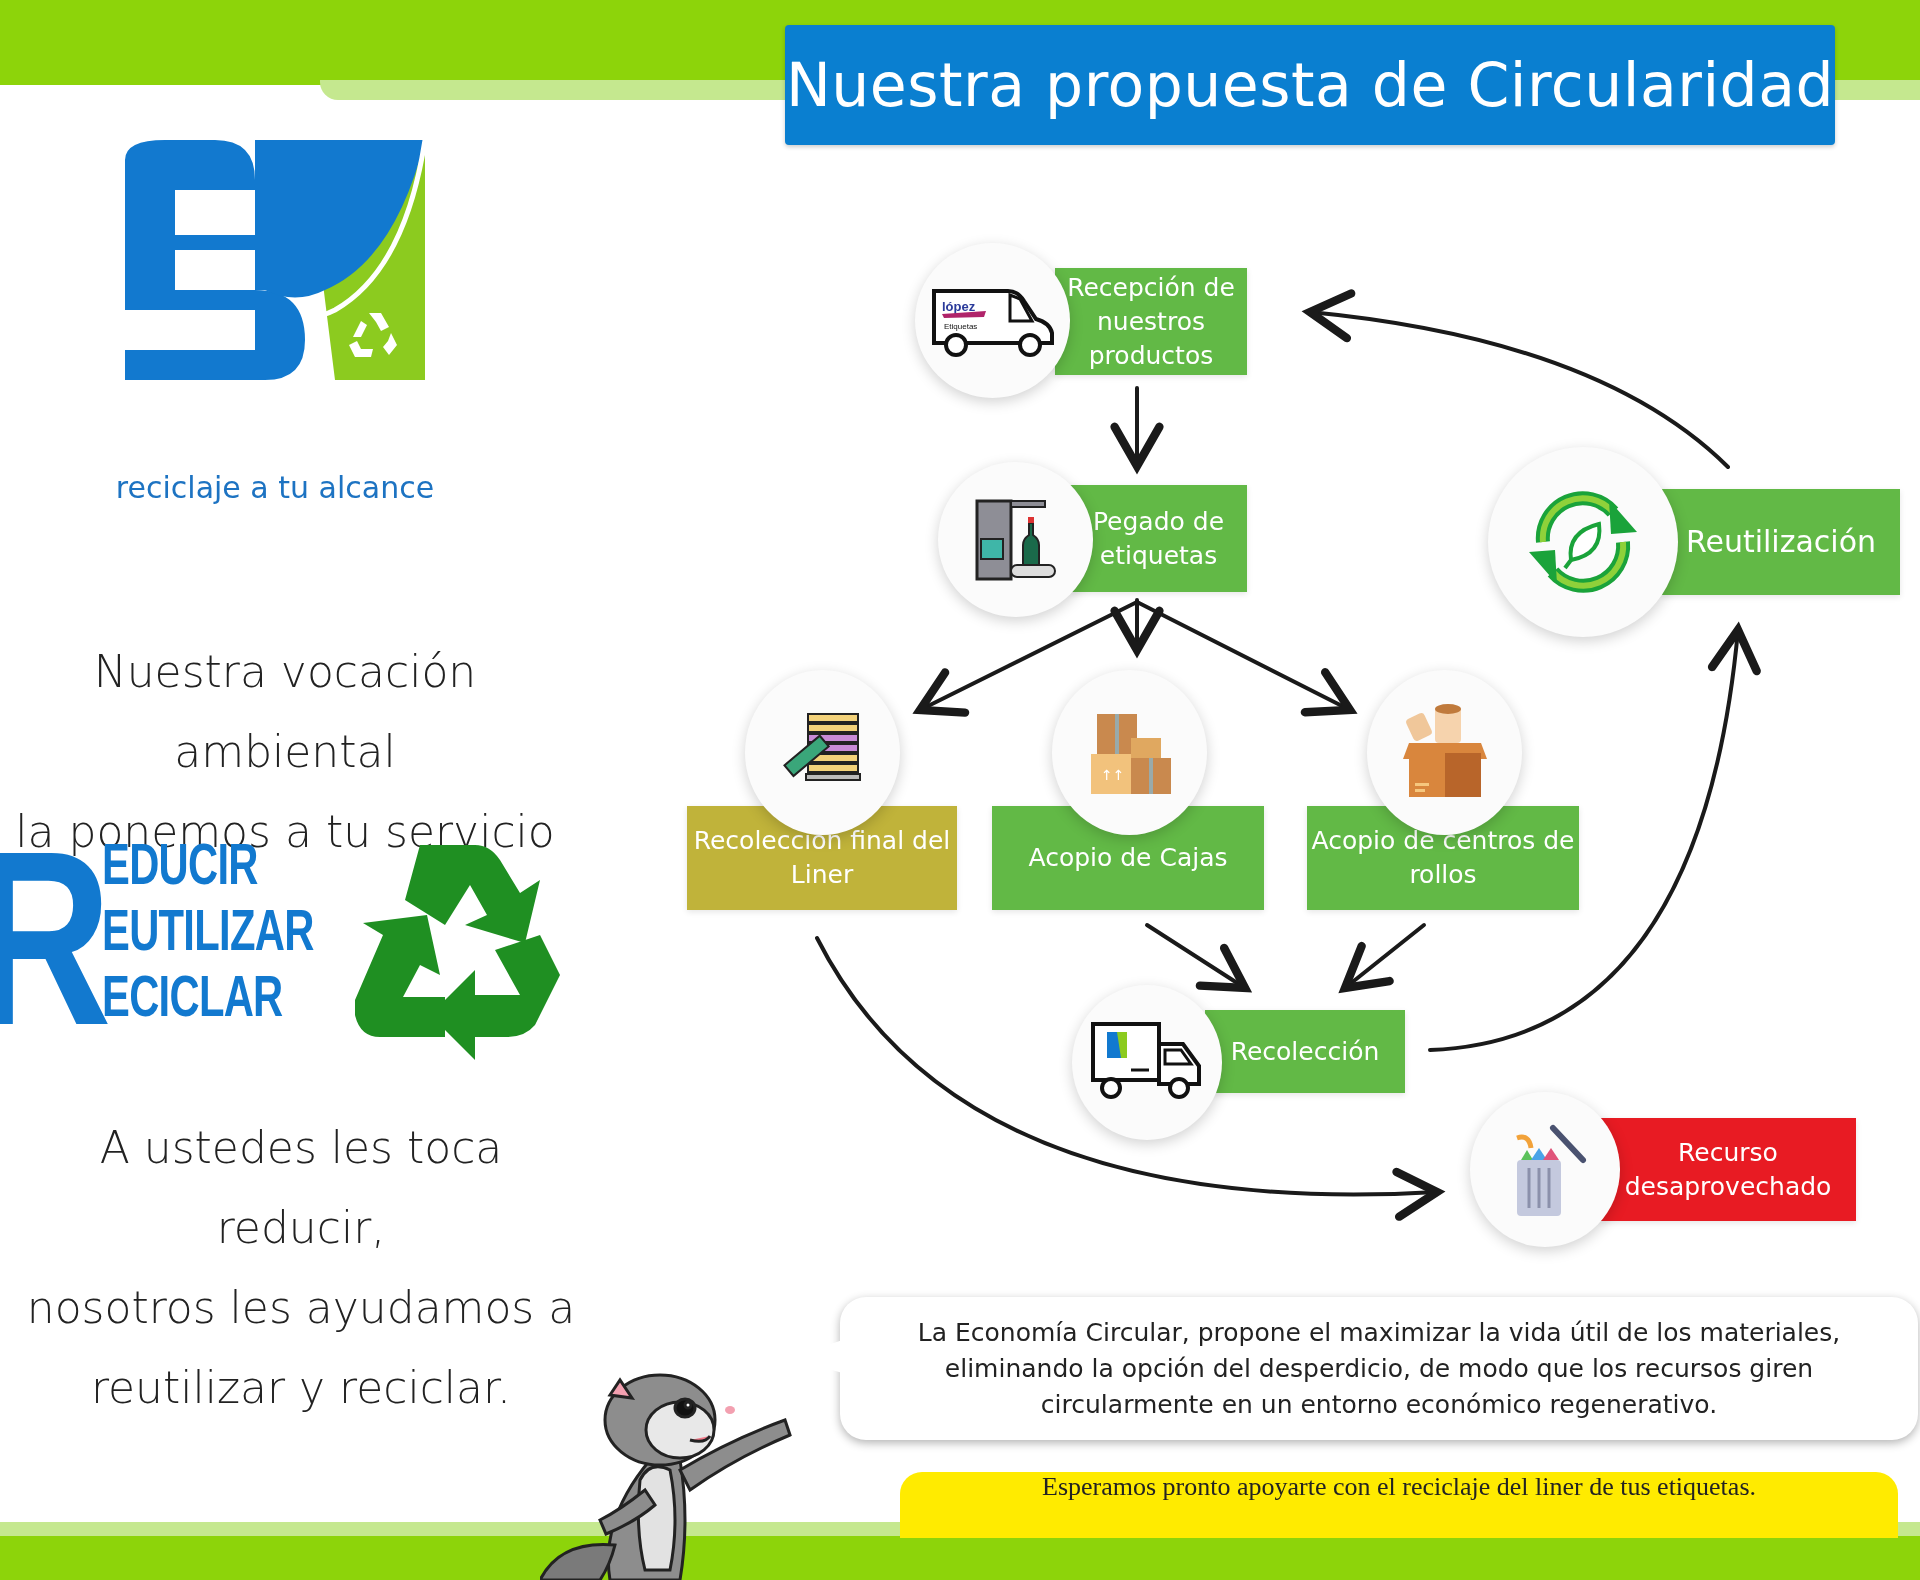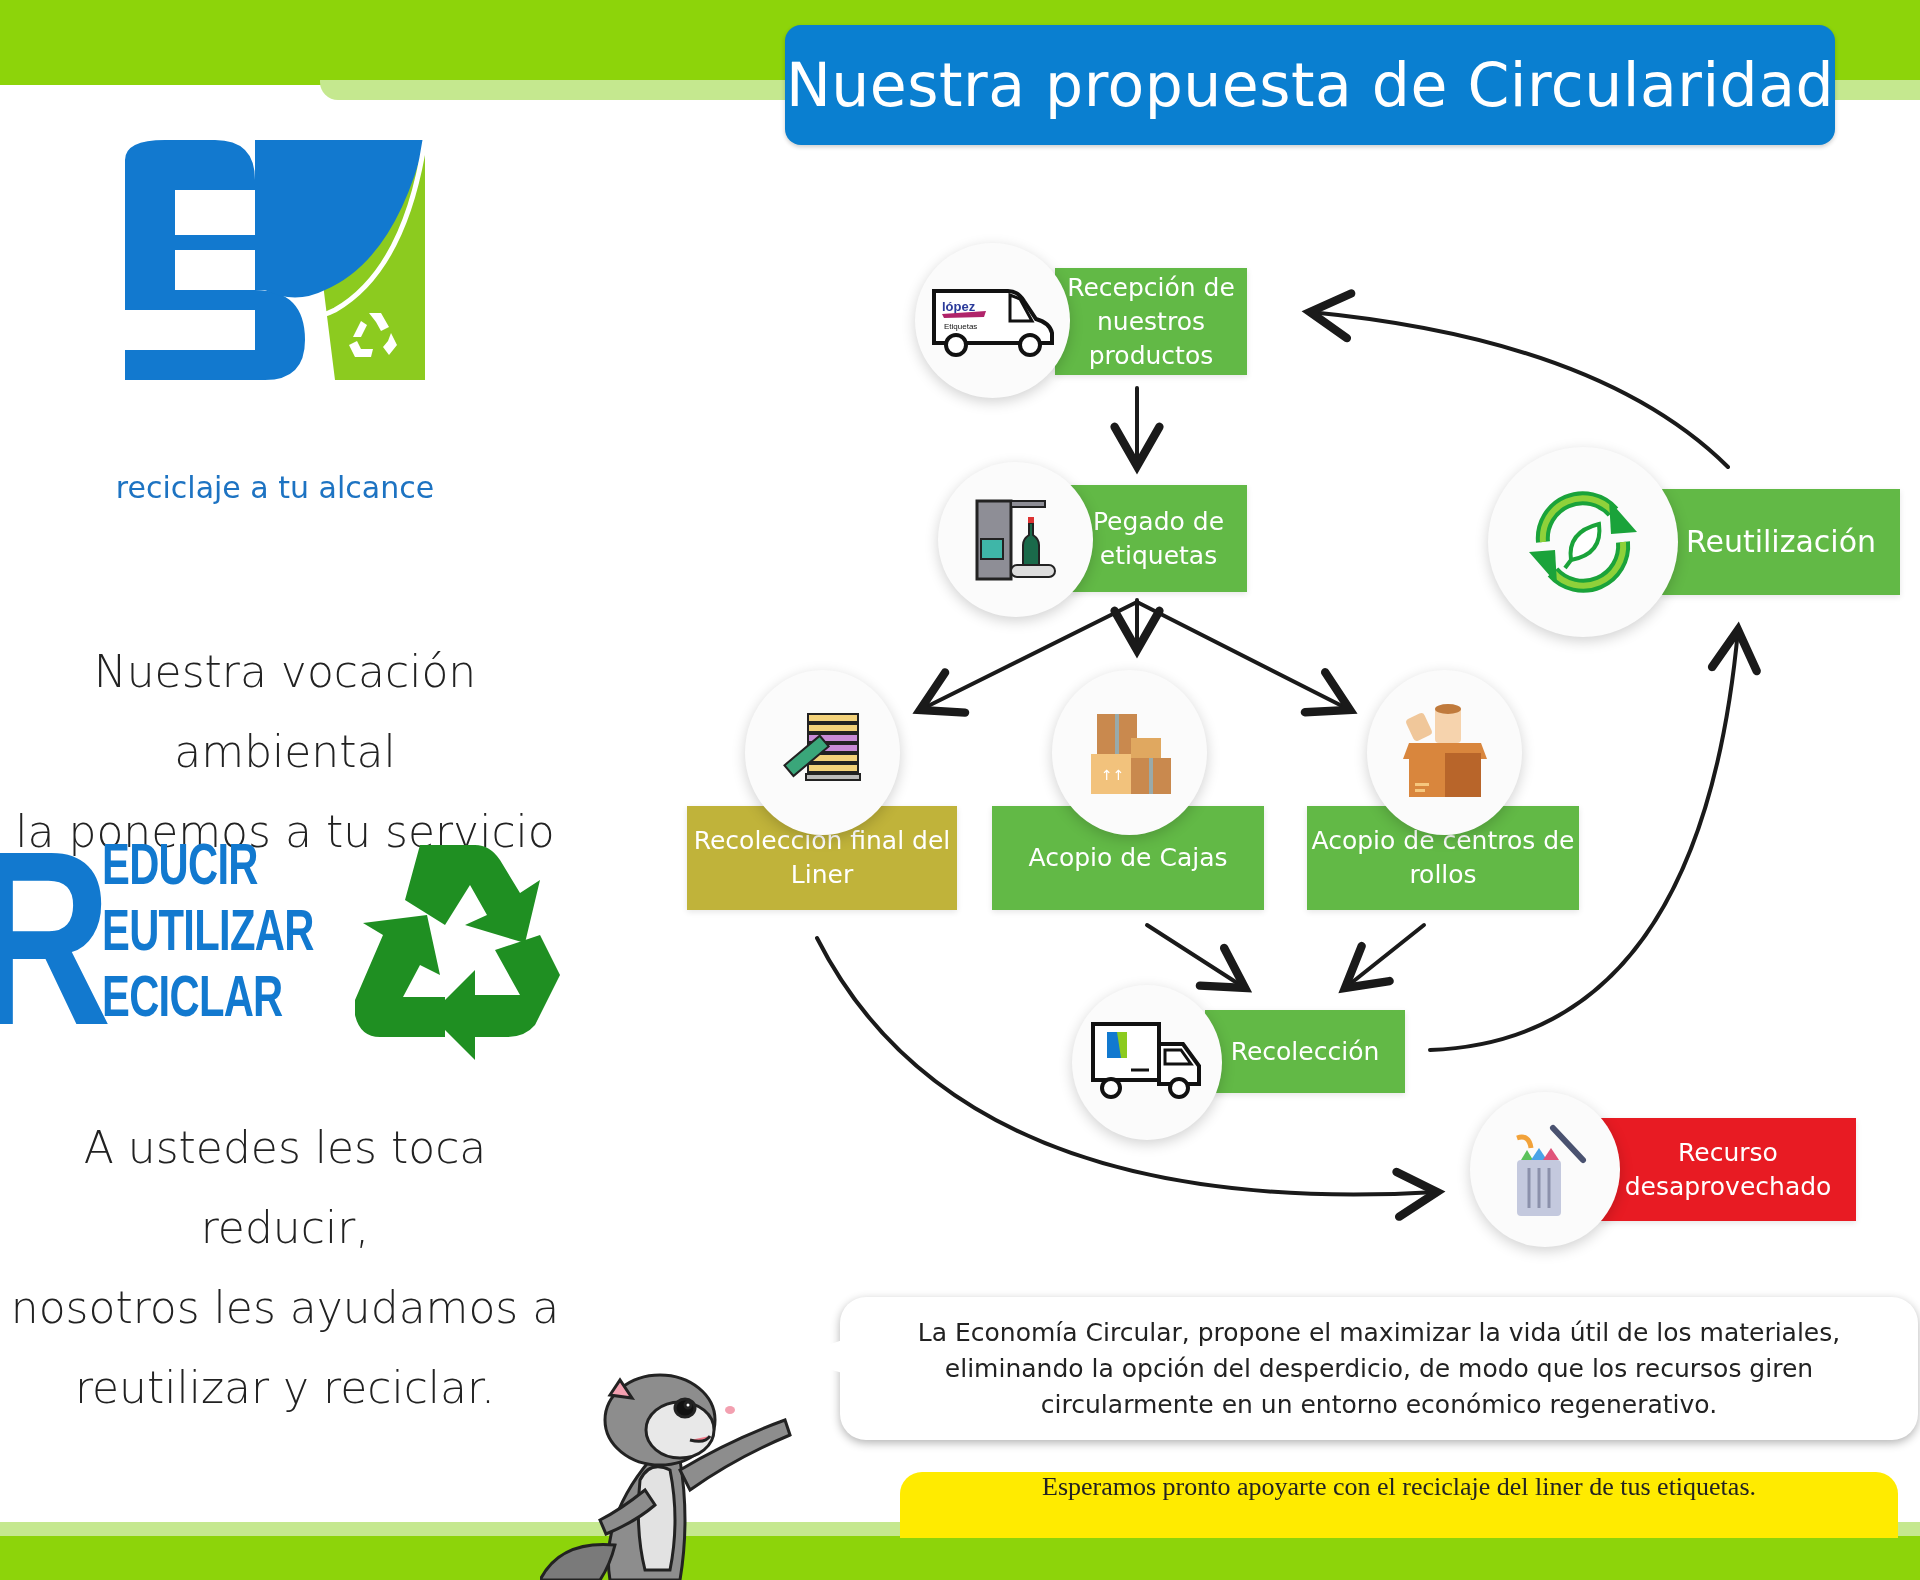--- a/index.html
+++ b/index.html
@@ -4,34 +4,34 @@
 <style>
   * { box-sizing: border-box; margin: 0; padding: 0; }
   html, body { width: 1920px; height: 1580px; overflow: hidden; background: #ffffff; }
   body { position: relative; font-family: "Liberation Sans", "DejaVu Sans", sans-serif; color: #222; }
 
   .top-band { position: absolute; left: 0; top: 0; width: 1920px; height: 85px; background: #8dd40a; }
   .top-band-light { position: absolute; left: 320px; top: 80px; width: 1600px; height: 20px; background: #c5e88f; border-bottom-left-radius: 18px; }
   .bottom-band-light { position: absolute; left: 0; top: 1522px; width: 1920px; height: 14px; background: #c5e88f; }
   .bottom-band { position: absolute; left: 0; top: 1536px; width: 1920px; height: 44px; background: #8dd40a; }
 
-  .title-box { position: absolute; left: 785px; top: 25px; width: 1050px; height: 120px; background: #0a7fd0; border-radius: 16px;
+  .title-box { position: absolute; left: 785px; top: 25px; width: 1050px; height: 120px; background: #0a7fd0; border-radius: 4px;
     display: flex; align-items: center; justify-content: center; box-shadow: 0 2px 4px rgba(0,0,0,0.2); }
   .title-box span { color: #fff; font-size: 60px; font-family: "DejaVu Sans", sans-serif; letter-spacing: 0.5px; }
 
   
   .logo { position: absolute; left: 105px; top: 140px; width: 330px; height: 390px; }
   .logo-tag { position: absolute; left: 0; top: 330px; width: 340px; text-align: center; color: #1d73c2; font-size: 30px; font-family: "DejaVu Sans", sans-serif; }
   .logo-word { position: absolute; left: 8px; top: 265px; font-size: 62px; font-family: "DejaVu Sans", sans-serif; letter-spacing: -2px; }
   .logo-word .eco { color: #8ccb1f; }
   .logo-word .enlace { color: #1d73c2; }
 
   .left-text { position: absolute; left: 0; width: 570px; text-align: center; font-family: "DejaVu Sans", sans-serif; color: #222; font-size: 44px; line-height: 80px; font-weight: 300; }
   .left-text.a { top: 632px; }
-  .left-text.b { top: 1108px; }
+  .left-text.b { top: 1108px; margin-left: 16px; }
 
   .rrr { position: absolute; left: 0; top: 830px; width: 330px; height: 220px; }
   .rrr .big-r { position: absolute; left: -28px; top: -12px; font-size: 248px; line-height: 240px; font-weight: bold; color: #1279cf; font-family: "Liberation Sans", sans-serif; transform: scaleX(0.78); transform-origin: left top; }
   .rrr .word { position: absolute; left: 102px; font-size: 58px; font-weight: bold; color: #1279cf; font-family: "Liberation Sans", sans-serif; transform: scaleX(0.72); transform-origin: left top; letter-spacing: -1px; }
   .rrr .w1 { top: 0px; } .rrr .w2 { top: 66px; } .rrr .w3 { top: 132px; }
   .recycle-big { position: absolute; left: 335px; top: 825px; width: 240px; height: 240px; }
 
   
   .node-circle { position: absolute; border-radius: 50%; background: #fbfbfb; box-shadow: 0 4px 14px rgba(0,0,0,0.18); display: flex; align-items: center; justify-content: center; z-index: 3; }
   .node-label { position: absolute; background: #62b946; color: #fff; display: flex; align-items: center; justify-content: center; text-align: center;

